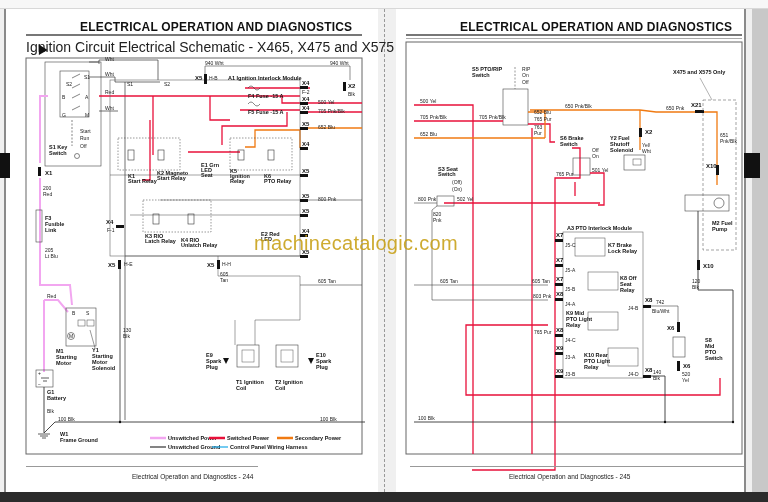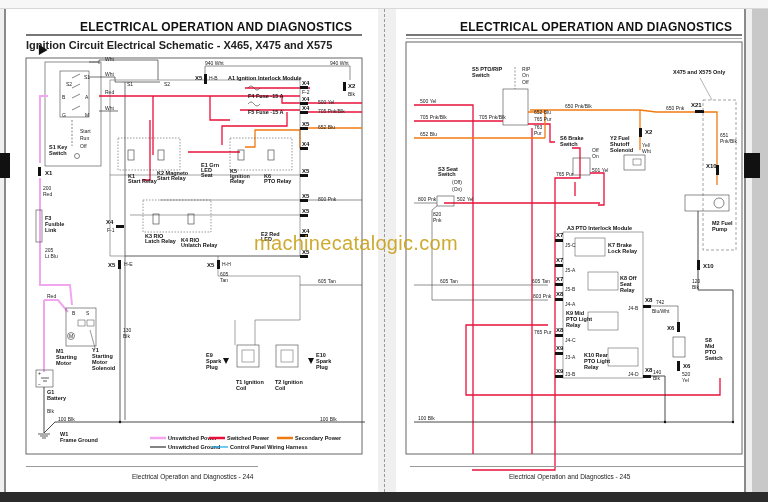--- a/index.html
+++ b/index.html
@@ -7,21 +7,21 @@
   .topbar{position:absolute;left:0;top:0;width:768px;height:8px;background:#f7f7f7;border-bottom:1px solid #d8d8d8;}
   .page{position:absolute;top:9px;height:483px;background:#fff;}
   #page-left{left:4px;width:372px;border-left:2px solid #8a8a8a;}
   #page-right{left:396px;width:348px;border-right:2px solid #8a8a8a;}
   .gutter{position:absolute;left:384px;top:9px;width:0;height:483px;border-left:1px dashed #999;}
   .scroll-right{position:absolute;left:752px;top:9px;width:16px;height:483px;background:#c8c8c8;}
   .tab-left{position:absolute;left:0;top:153px;width:10px;height:25px;background:#111;}
   .tab-right{position:absolute;left:744px;top:153px;width:16px;height:25px;background:#111;}
   .header{position:absolute;font-weight:bold;font-size:12px;letter-spacing:0.2px;color:#111;}
   .rule{position:absolute;height:2px;background:#777;}
-  .subtitle{position:absolute;font-size:11px;font-weight:bold;color:#222;}
+  .subtitle{position:absolute;font-size:14px;font-weight:normal;color:#222;}
   .footer{position:absolute;font-size:6.5px;color:#222;}
   .bottombar{position:absolute;left:0;top:492px;width:768px;height:10px;background:#2b2b2b;}
   svg{position:absolute;left:0;top:0;}
   .lbl{font-family:"Liberation Sans",sans-serif;font-size:5px;fill:#222;}
   .lblb{font-family:"Liberation Sans",sans-serif;font-size:5.5px;font-weight:bold;fill:#111;}
   .conn{font-family:"Liberation Sans",sans-serif;font-size:6px;font-weight:bold;fill:#111;}
   .watermark{position:absolute;left:254px;top:232px;font-size:20px;font-weight:normal;color:#c9a21a;opacity:0.9;letter-spacing:0.3px;font-family:"Liberation Sans",sans-serif;}
   .cursor{position:absolute;left:36px;top:44px;width:0;height:0;border-left:5px solid transparent;border-right:5px solid transparent;border-bottom:9px solid #111;transform:rotate(-30deg);}
 </style>
 </head>

